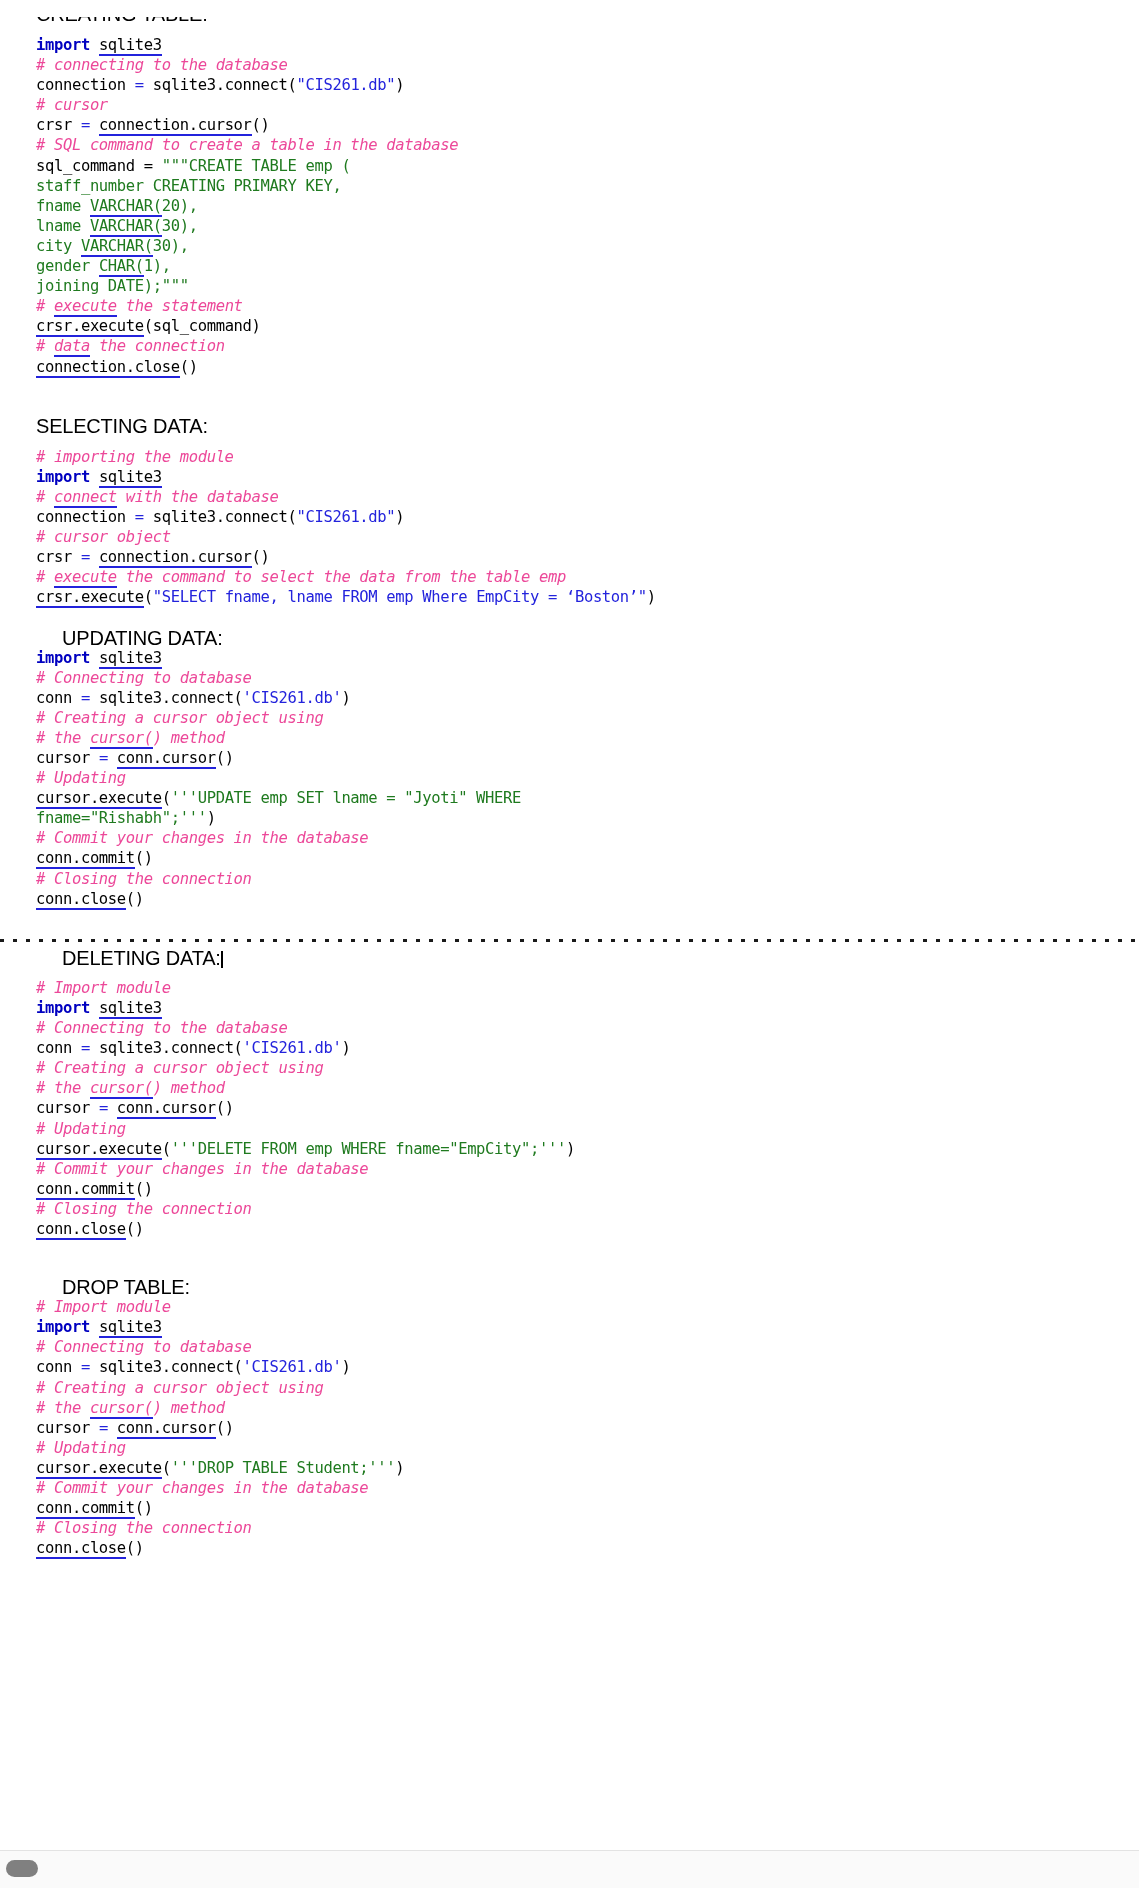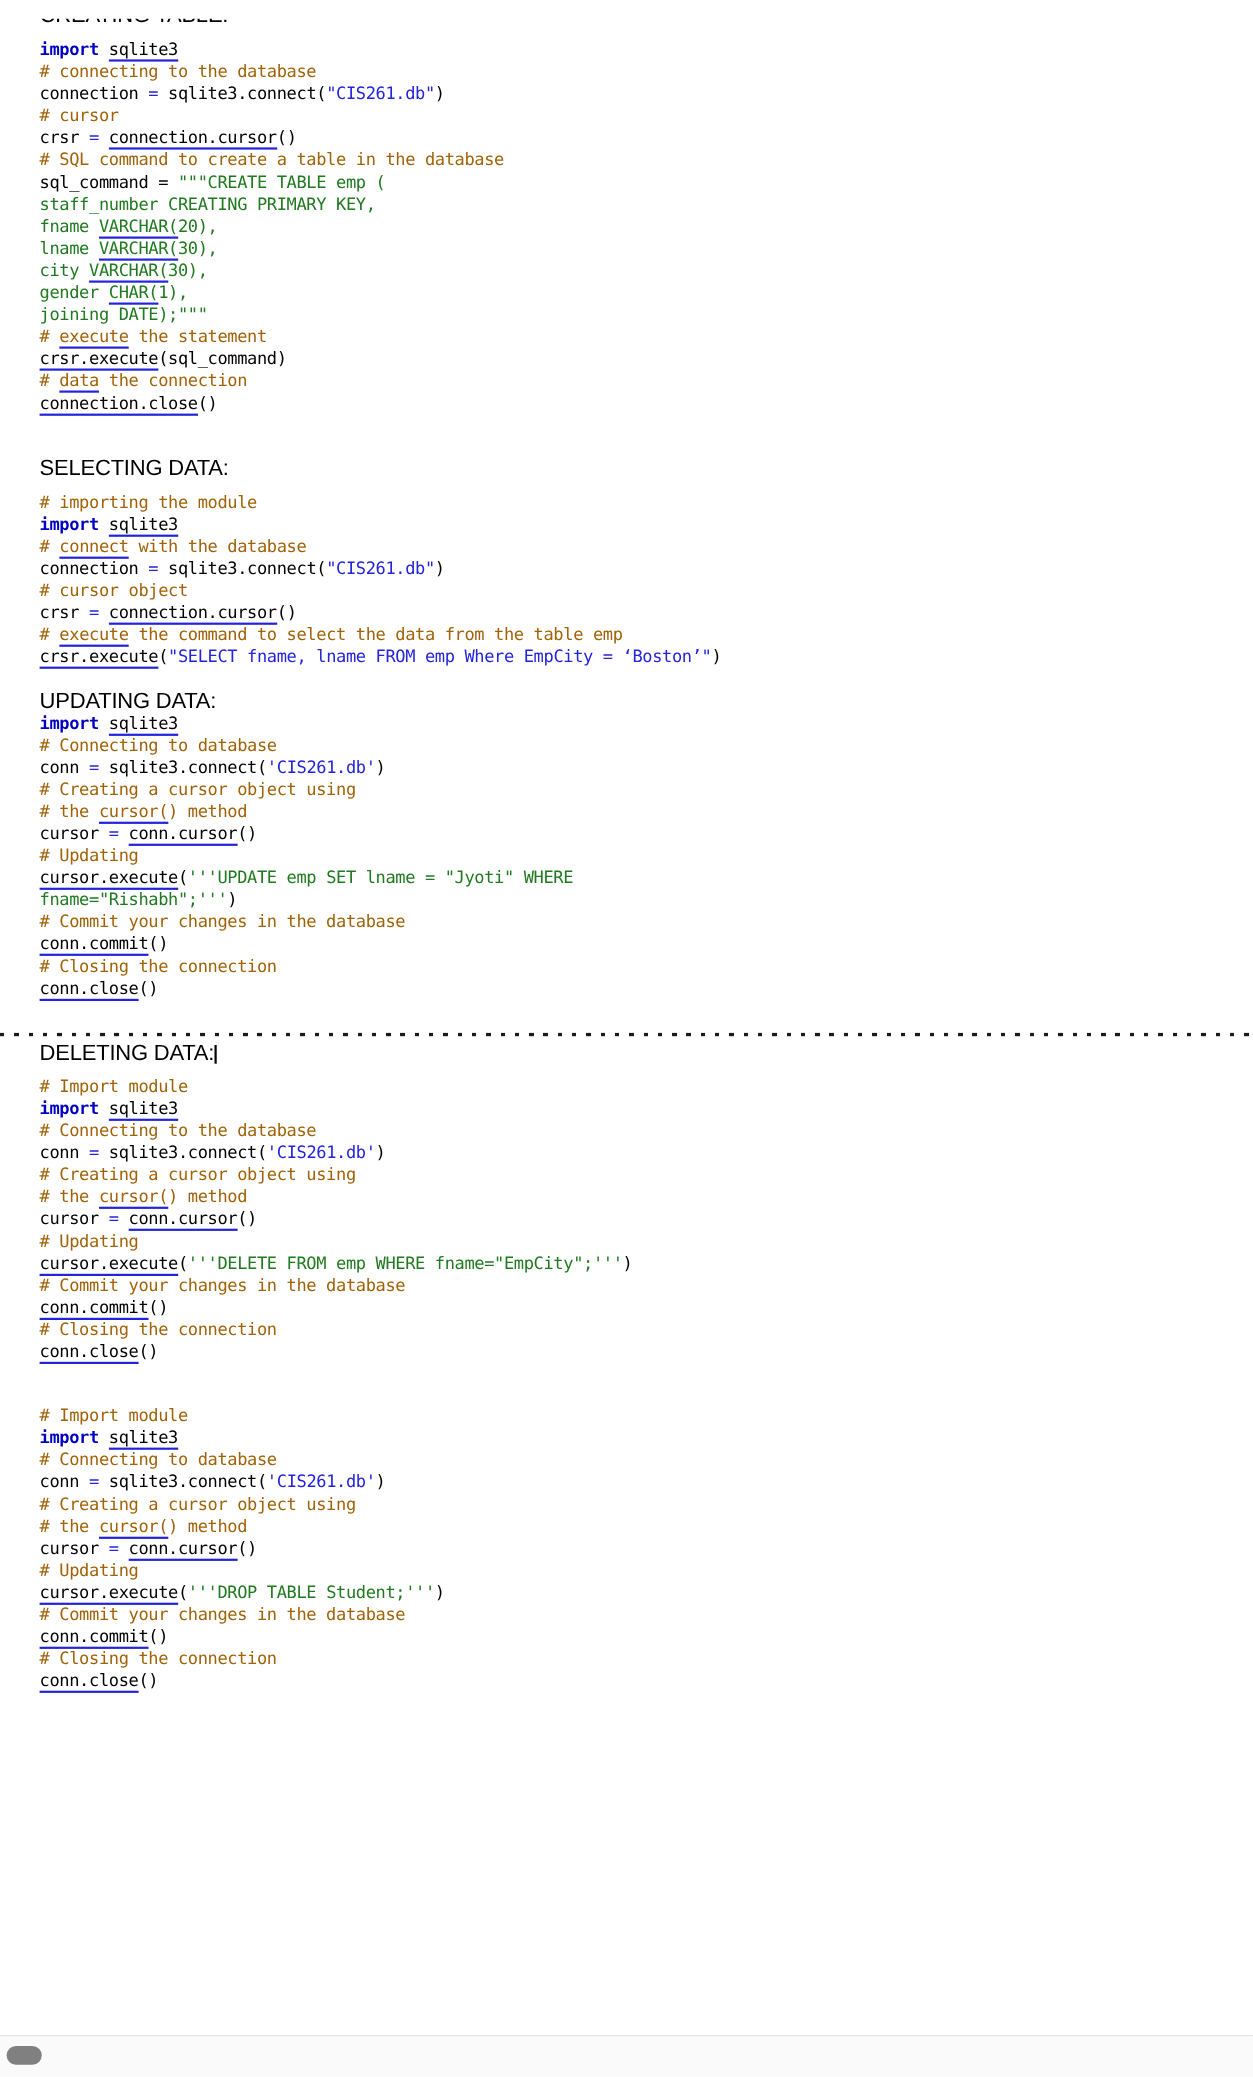--- a/index.html
+++ b/index.html
@@ -36,21 +36,21 @@
   .heading {
     font-family: "Liberation Sans", sans-serif;
     font-size: 20px;
     line-height: 22px;
     color: #000000;
     padding-left: 36px;
     white-space: pre;
     letter-spacing: -0.2px;
     position: relative;
   }
-  .heading.tight { line-height: 20px; }
+  .heading.tight { line-height: 20px; margin-left: 26px; }
 
   
   .caret {
     display: inline-block;
     width: 2px;
     height: 17px;
     background: #000;
     vertical-align: -3px;
     margin-left: 0px;
   }
@@ -60,21 +60,21 @@
     font-family: "DejaVu Sans Mono", monospace;
     font-size: 15.5px;
     line-height: 20.1px;
     padding-left: 36px;
     white-space: pre;
     color: #000000;
     letter-spacing: -0.35px;
   }
 
   .kw      { color: #0000c0; font-weight: bold; }   
-  .cmt     { color: #a16207; }                       
+  .cmt     { color: #ec4899; font-style: italic; }                       
   .str     { color: #2323dc; }                       
   .sqlstr  { color: #1f7a1f; }                       
   .op      { color: #2323dc; }                       
   .plain   { color: #000000; }
 
   
   .sq {
     border-bottom: 2px solid #2323dc;
     padding-bottom: 0px;
   }
@@ -200,20 +200,21 @@
     <div class="code cmt"># Updating</div>
     <div class="code"><span class="plain sq">cursor.execute</span><span class="plain">(</span><span class="sqlstr">'''DELETE FROM emp WHERE fname="EmpCity";'''</span><span class="plain">)</span></div>
     <div class="code cmt"># Commit your changes in the database</div>
     <div class="code"><span class="plain sq">conn.commit</span><span class="plain">()</span></div>
     <div class="code cmt"># Closing the connection</div>
     <div class="code"><span class="plain sq">conn.close</span><span class="plain">()</span></div>
 
     <div class="blank"></div>
     <div class="gap-18"></div>
 
+    <div class="heading tight">DROP TABLE:</div>
 
     <div class="code cmt"># Import module</div>
     <div class="code"><span class="kw">import</span> <span class="plain sq">sqlite3</span></div>
     <div class="code cmt"># Connecting to database</div>
     <div class="code"><span class="plain">conn </span><span class="op">=</span><span class="plain"> sqlite3.connect(</span><span class="str">'CIS261.db'</span><span class="plain">)</span></div>
     <div class="code cmt"># Creating a cursor object using</div>
     <div class="code cmt"># the <span class="sq">cursor(</span>) method</div>
     <div class="code"><span class="plain">cursor </span><span class="op">=</span><span class="plain"> </span><span class="plain sq">conn.cursor</span><span class="plain">()</span></div>
     <div class="code cmt"># Updating</div>
     <div class="code"><span class="plain sq">cursor.execute</span><span class="plain">(</span><span class="sqlstr">'''DROP TABLE Student;'''</span><span class="plain">)</span></div>

